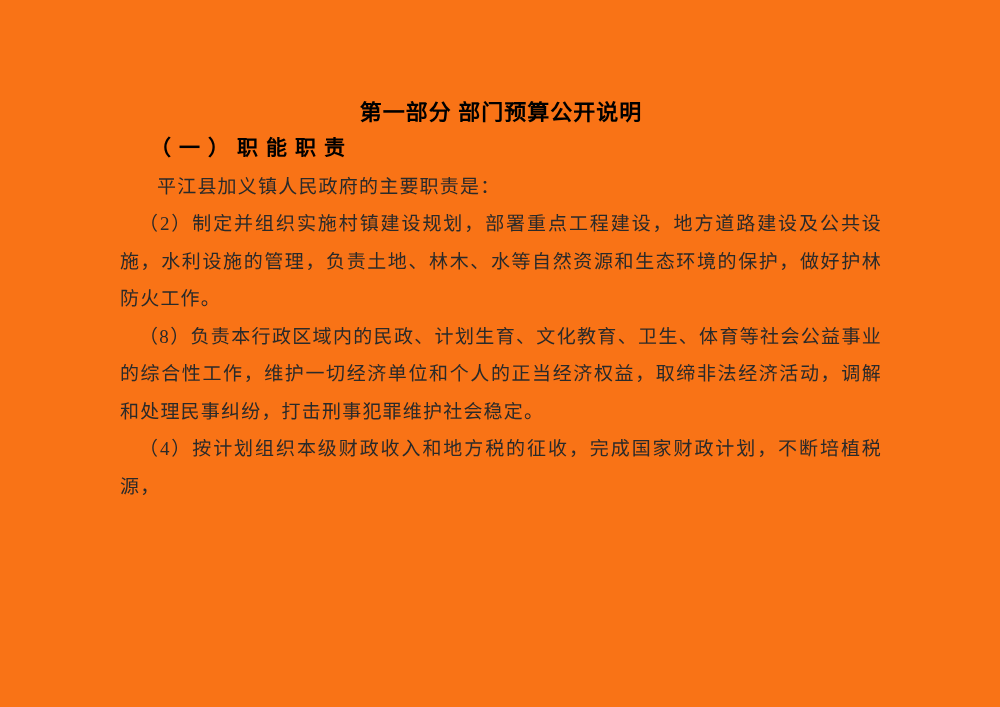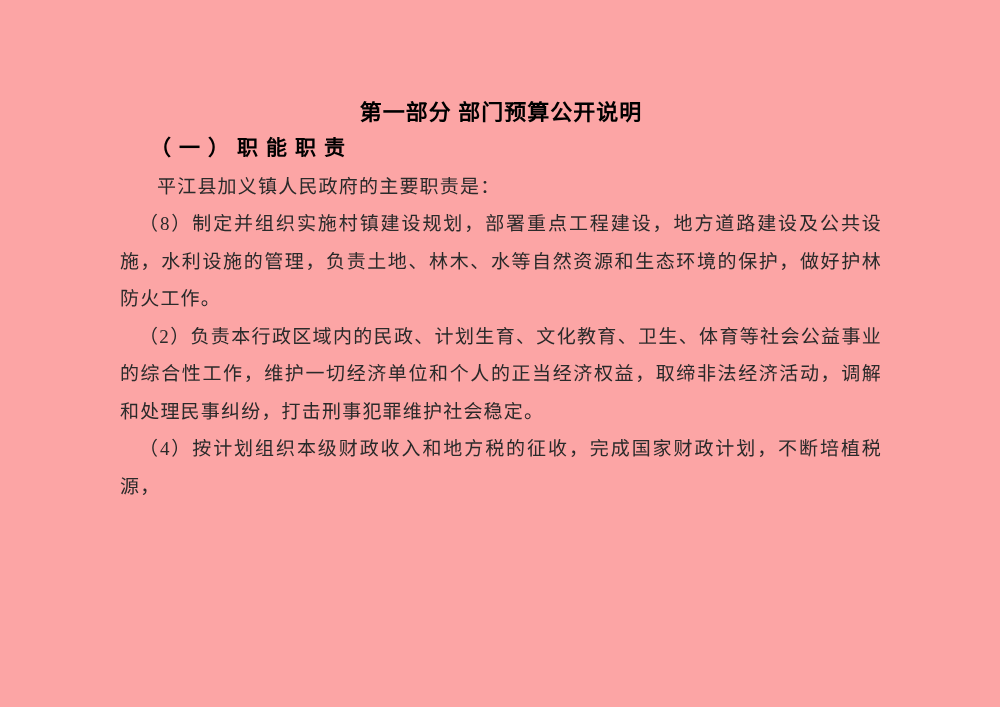--- a/index.html
+++ b/index.html
@@ -1,21 +1,21 @@
 <!DOCTYPE html>
 <html lang="zh-CN"><head>
 <meta charset="utf-8">
 <style>
   * { margin: 0; padding: 0; box-sizing: border-box; }
   html, body { background: #ffffff; }
   .page {
     position: relative;
     width: 1000px;
     height: 707px;
-    background: #fca5a5;
+    background: #f97316;
     overflow: hidden;
     font-family: "Liberation Serif", serif;
     color: #2a2a2a;
   }
   .doc {
     position: absolute;
     left: 120px;
     top: 96px;
     width: 762px;
   }
@@ -63,19 +63,19 @@
 <div class="page">
   <div class="doc">
 
     <div class="doc-title">第一部分 部门预算公开说明</div>
 
 
     <div class="subsection-heading">（一）职能职责</div>
 
     <div class="body-text">
       <p class="indent-2">平江县加义镇人民政府的主要职责是：</p>
-      <p class="indent-1">（8）制定并组织实施村镇建设规划，部署重点工程建设，地方道路建设及公共设施，水利设施的管理，负责土地、林木、水等自然资源和生态环境的保护，做好护林防火工作。</p>
-      <p class="indent-1">（2）负责本行政区域内的民政、计划生育、文化教育、卫生、体育等社会公益事业的综合性工作，维护一切经济单位和个人的正当经济权益，取缔非法经济活动，调解和处理民事纠纷，打击刑事犯罪维护社会稳定。</p>
+      <p class="indent-1">（2）制定并组织实施村镇建设规划，部署重点工程建设，地方道路建设及公共设施，水利设施的管理，负责土地、林木、水等自然资源和生态环境的保护，做好护林防火工作。</p>
+      <p class="indent-1">（8）负责本行政区域内的民政、计划生育、文化教育、卫生、体育等社会公益事业的综合性工作，维护一切经济单位和个人的正当经济权益，取缔非法经济活动，调解和处理民事纠纷，打击刑事犯罪维护社会稳定。</p>
       <p class="indent-1">（4）按计划组织本级财政收入和地方税的征收，完成国家财政计划，不断培植税源，</p>
     </div>
 
   </div>
 </div>
 
 </body></html>

